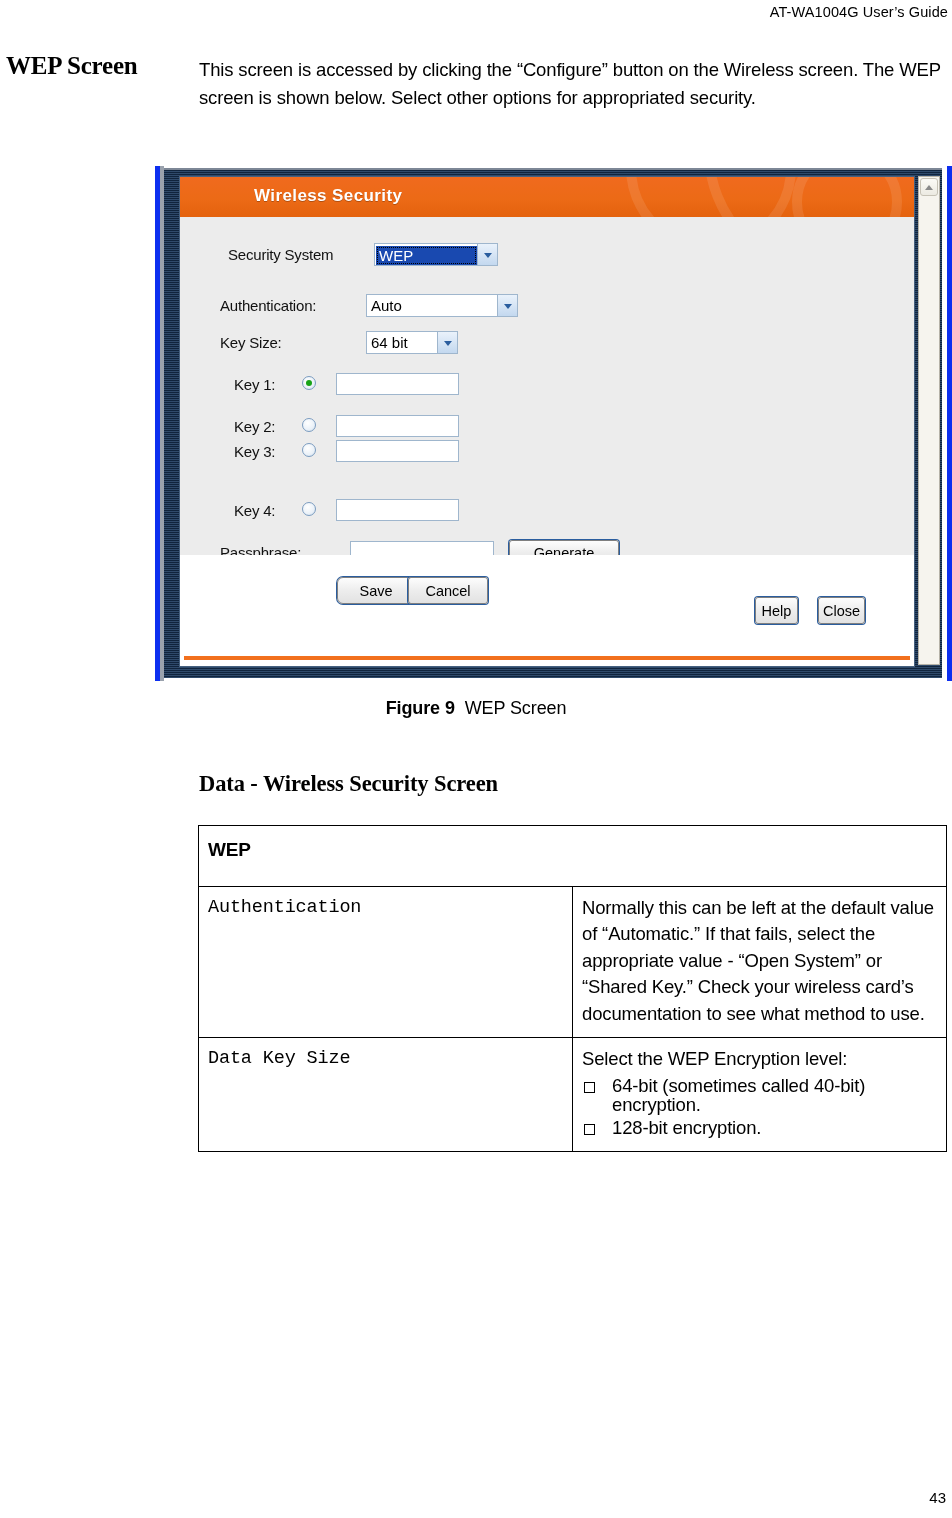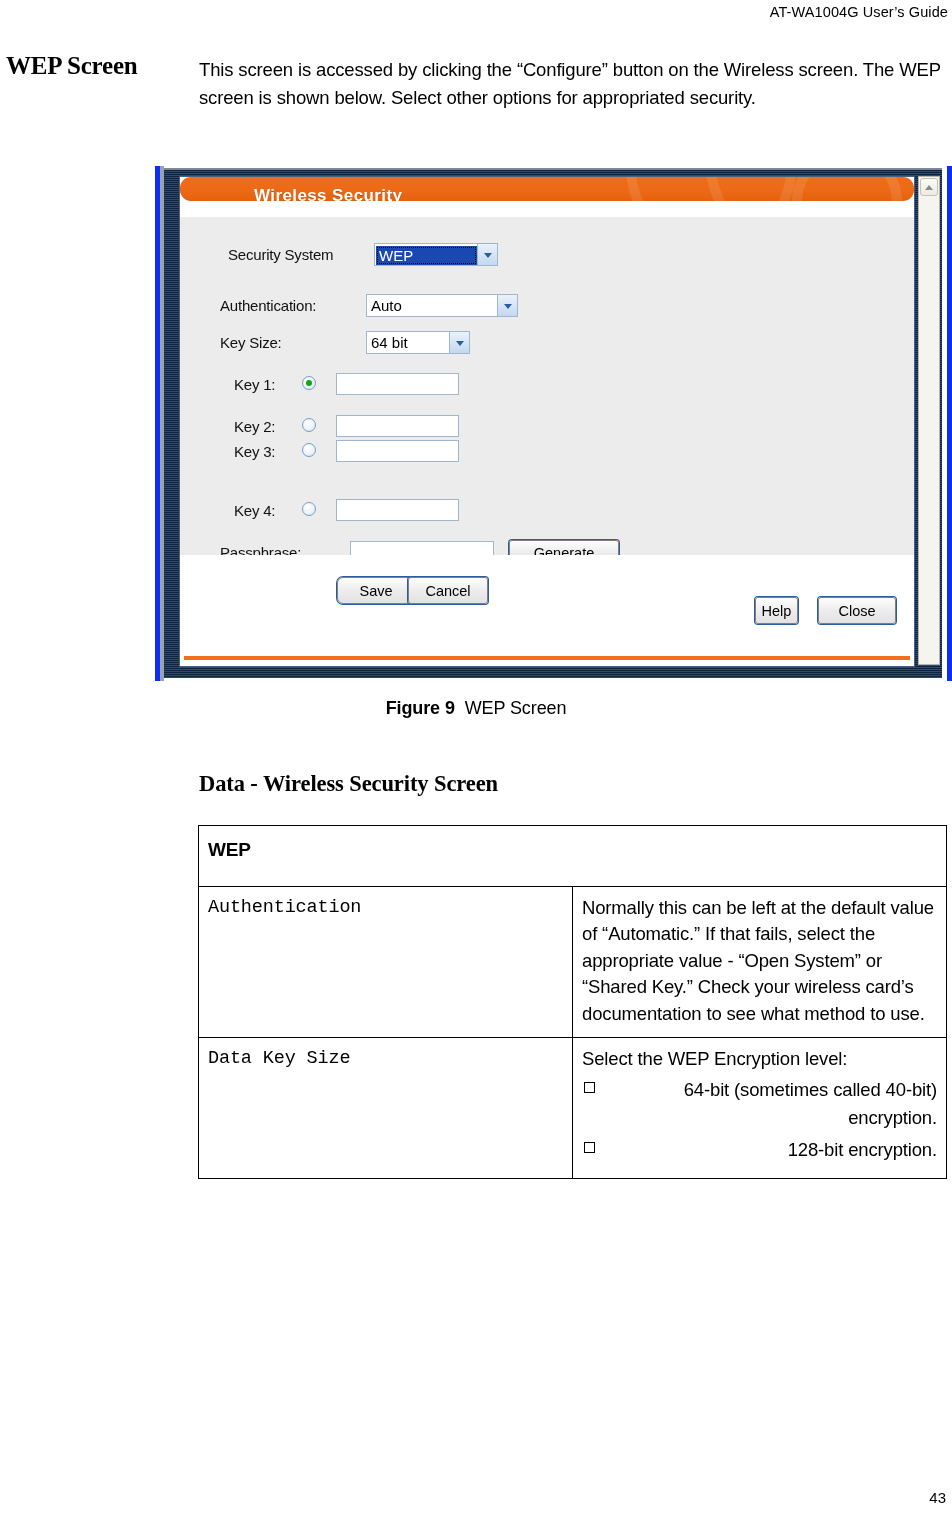--- a/index.html
+++ b/index.html
@@ -90,24 +90,23 @@
     width: 734px; height: 489px;
     background: #ffffff;
     border: 1px solid #47617f;
     overflow: hidden;
   }
 
   
   .orange-bar {
     position: absolute;
     left: 0; top: 0;
-    width: 100%; height: 24px;
+    width: 100%; height: 40px;
     background: linear-gradient(to bottom, #f06a1e 0%, #ec6a16 55%, #e4620e 100%);
     overflow: hidden;
-    border-radius: 11px;
   }
   .orange-bar .swirl {
     position: absolute;
     border-radius: 50%;
     border: 10px solid rgba(255,255,255,0.10);
     pointer-events: none;
   }
   .swirl-a { width: 150px; height: 150px; right: 118px; top: -94px; }
   .swirl-b { width: 230px; height: 230px; right: -40px; top: -150px; border-width: 14px; }
   .swirl-c { width: 90px;  height: 90px;  right: 12px;  top: -30px; border-width: 8px; }
@@ -342,22 +341,21 @@
 
   ul.bul {
     list-style: none;
     margin: 3px 0 0 0;
     padding: 0;
   }
   ul.bul li {
     position: relative;
     padding-left: 30px;
     margin-bottom: 4px;
-    line-height: 28px;
-    text-align: right;
+    line-height: 19px;
   }
   ul.bul li .sq {
     position: absolute;
     left: 2px;
     top: 6px;
     width: 11px;
     height: 11px;
     border: 1.8px solid #000;
     box-sizing: border-box;
     background: #fff;
@@ -419,21 +417,21 @@
         <div class="row" style="top:77px;">
           <div class="lbl" style="left:40px; top:3px;">Authentication:</div>
           <div class="sel" style="left:186px; top:0px; width:152px;">
             <div class="sel-text">Auto</div>
             <div class="arrow"></div>
           </div>
         </div>
 
         <div class="row" style="top:114px;">
           <div class="lbl" style="left:40px; top:3px;">Key Size:</div>
-          <div class="sel" style="left:186px; top:0px; width:104px;">
+          <div class="sel" style="left:186px; top:0px; width:92px;">
             <div class="sel-text">64 bit</div>
             <div class="arrow"></div>
           </div>
         </div>
 
         <div class="row" style="top:156px;">
           <div class="lbl" style="left:54px; top:3px;">Key 1:</div>
           <div class="radio checked" style="left:122px; top:3px;"></div>
           <div class="txt" style="left:156px; top:0px; width:123px;"></div>
         </div>
@@ -460,21 +458,21 @@
           <div class="lbl" style="left:40px; top:3px;">Passphrase:</div>
           <div class="txt" style="left:170px; top:0px; width:144px; height:24px;"></div>
           <div class="btn" style="left:329px; top:-1px; width:110px; height:25px;">Generate</div>
         </div>
       </div>
 
       <div class="footer-area">
         <div class="btn" style="left:157px; top:22px; width:78px; height:27px;border-radius:6px;">Save</div>
         <div class="btn" style="left:228px; top:22px; width:80px; height:27px;">Cancel</div>
         <div class="btn" style="left:575px; top:42px; width:43px; height:27px;">Help</div>
-        <div class="btn" style="left:638px; top:42px; width:78px; height:27px;">Close</div>
+        <div class="btn" style="left:638px; top:42px; width:47px; height:27px;">Close</div>
         <div class="orange-footline"></div>
       </div>
 
     </div>
 
     <div class="scrollbar">
       <div class="sb-up"></div>
     </div>
   </div>
 </div>

